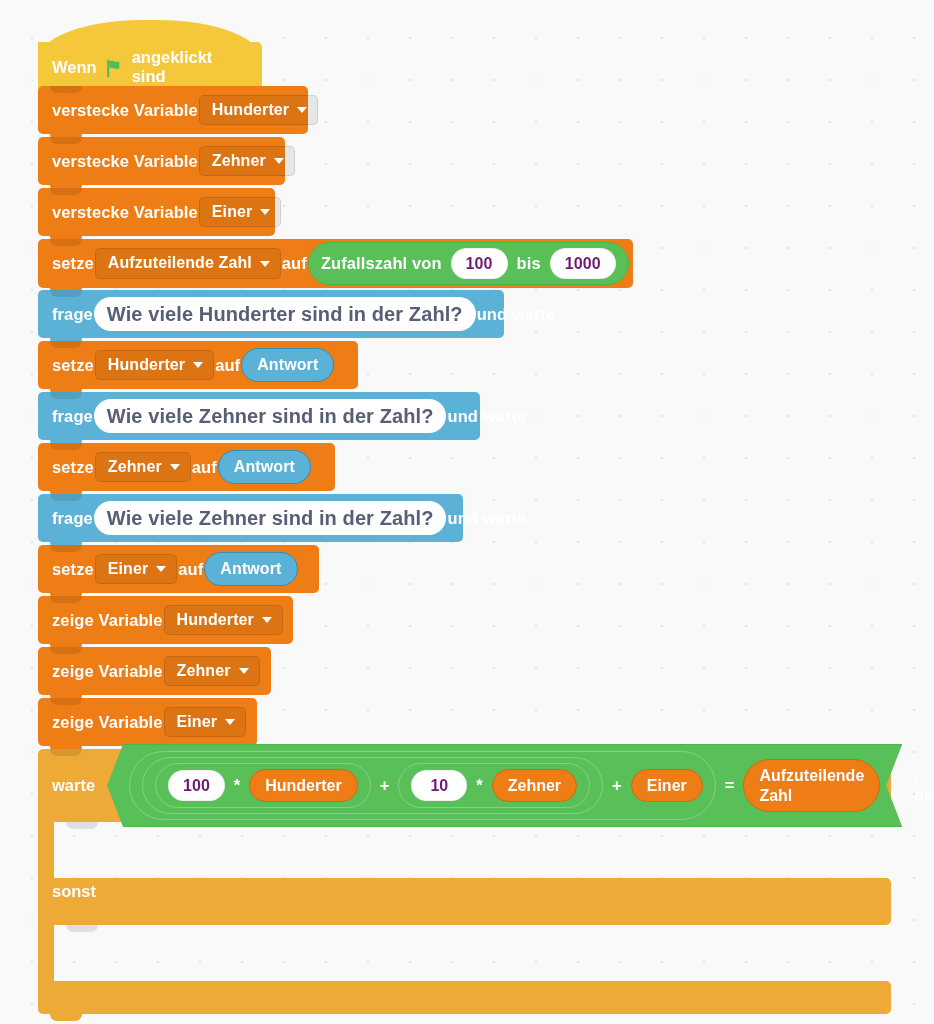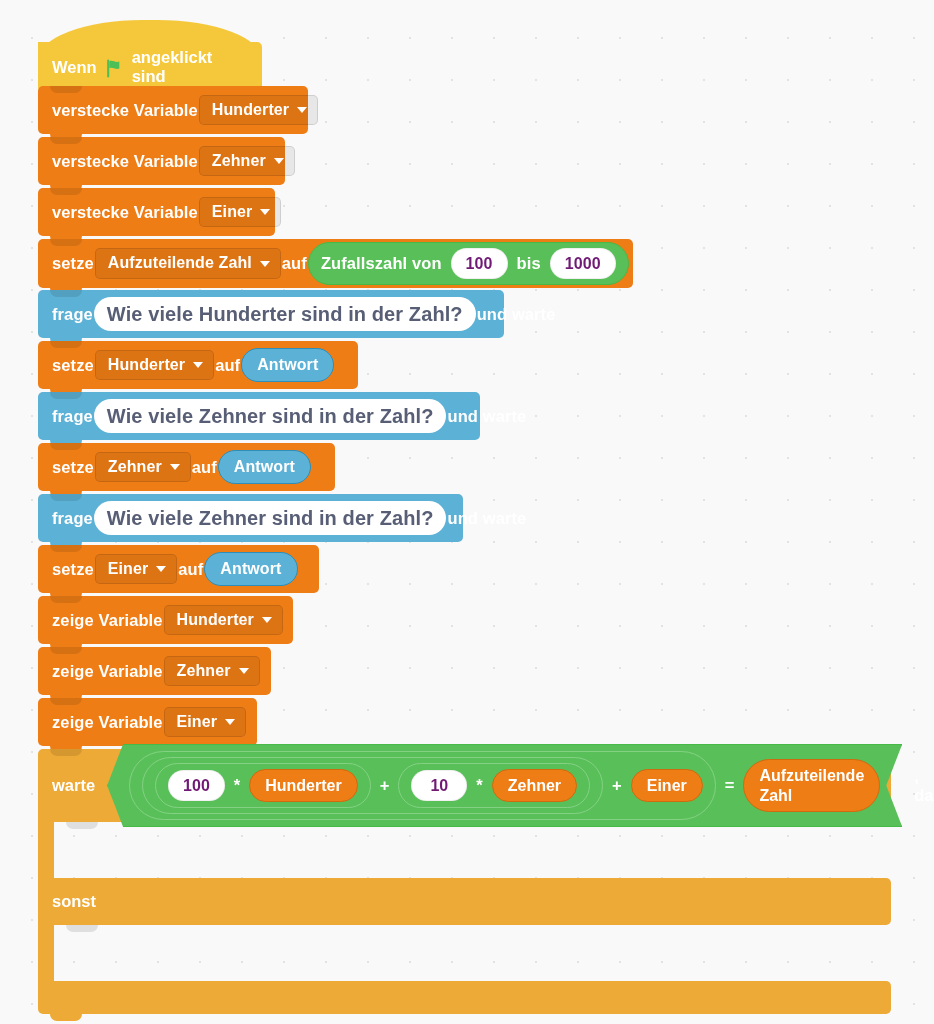--- a/index.html
+++ b/index.html
@@ -134,21 +134,21 @@
     position:absolute;left:0;top:0;
     background:#eeaa36;border-radius:5px 5px 0 0;
     display:flex;align-items:center;gap:10px;padding:0 14px;box-sizing:border-box;
     color:#fff;font-weight:bold;font-size:16.5px;
   }
   .cblock .c-arm{
     position:absolute;left:0;background:#eeaa36;width:16px;
   }
   .cblock .c-mid{
     position:absolute;left:0;background:#eeaa36;border-radius:0 5px 5px 0;
-    display:flex;align-items:center;padding:4px 14px;box-sizing:border-box;
+    display:flex;padding:4px 14px;box-sizing:border-box;
     color:#fff;font-weight:bold;font-size:16.5px;
   }
   .cblock .c-foot{
     position:absolute;left:0;background:#eeaa36;border-radius:0 5px 5px 5px;
   }
   .inner-notch{
     position:absolute;width:32px;height:7px;background:rgba(0,0,0,.10);
     border-radius:0 0 8px 8px;
   }
   .flag{display:inline-block;width:19px;height:19px;position:relative;top:1px;}

